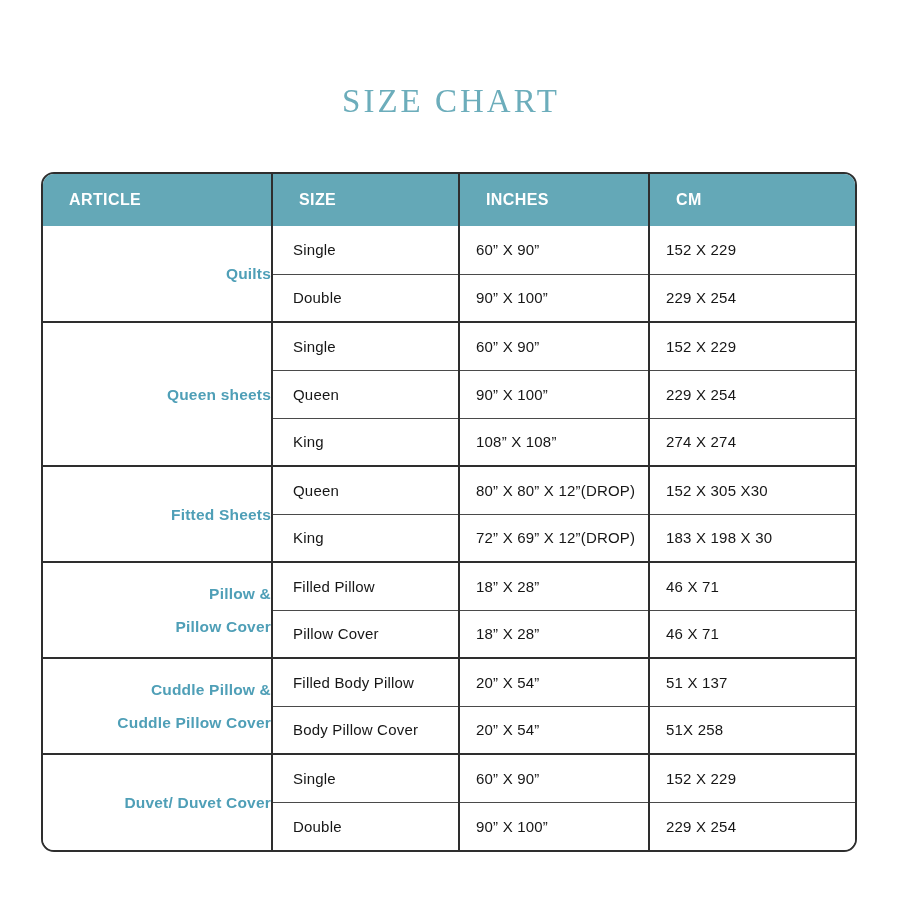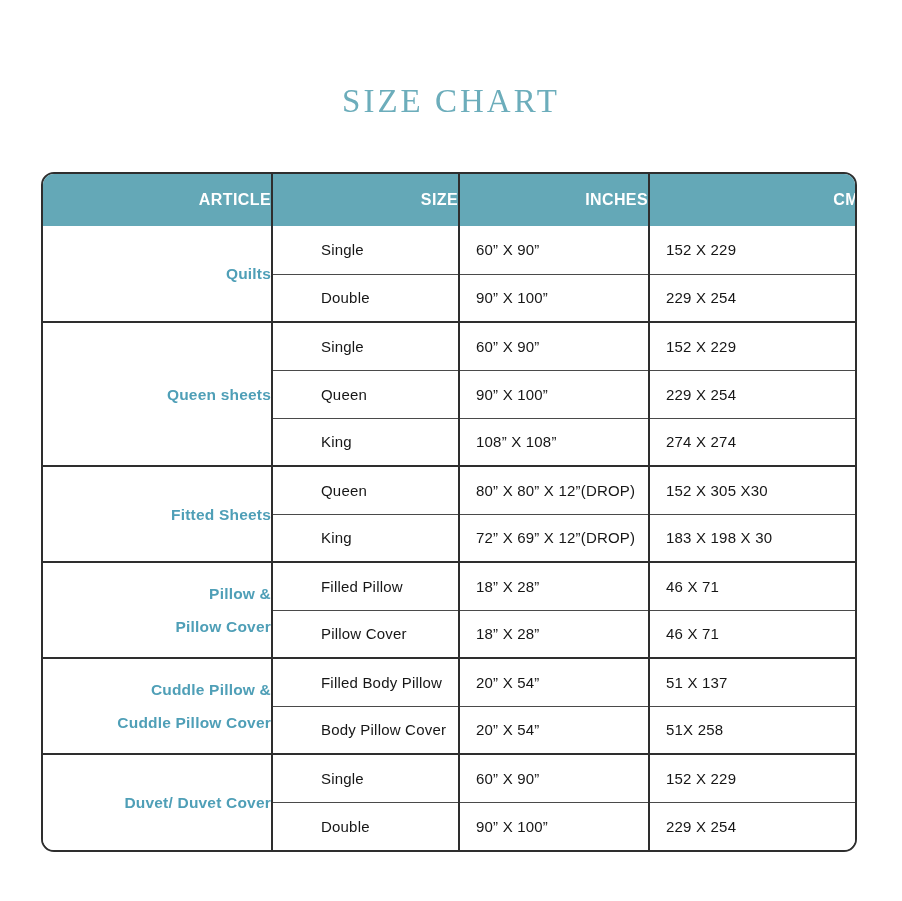--- a/index.html
+++ b/index.html
@@ -46,41 +46,41 @@
     width: 100%;
     table-layout: fixed;
   }
   th {
     background: var(--header-bg);
     height: 52px;
     color: #ffffff;
     font-size: 16px;
     font-weight: 700;
     letter-spacing: 0.4px;
-    text-align: right;
+    text-align: left;
     padding-left: 26px;
     vertical-align: middle;
   }
   td {
     height: 48px;
     font-size: 15px;
     color: var(--text-dark);
     vertical-align: middle;
     background: #fff;
     letter-spacing: 0.2px;
   }
   td.article {
     color: var(--article-color);
     font-weight: 700;
     font-size: 15.5px;
     padding-left: 26px;
     text-align: right;
   }
   td.article div { line-height: 33px; }
-  td.size  { padding-left: 48px; font-weight: 500; margin-left: 36px; }
+  td.size  { padding-left: 20px; font-weight: 500; margin-left: 36px; }
   td.inches, td.cm { padding-left: 16px; font-weight: 400; }
 
   
   th.c2, th.c3, th.c4,
   td.c2, td.c3, td.c4 { border-left: 2px solid var(--border-strong); }
 
   
   tbody td { border-top: 1px solid var(--border-light); }
   
   tbody tr.sec-start td { border-top: 2px solid var(--border-strong); }

